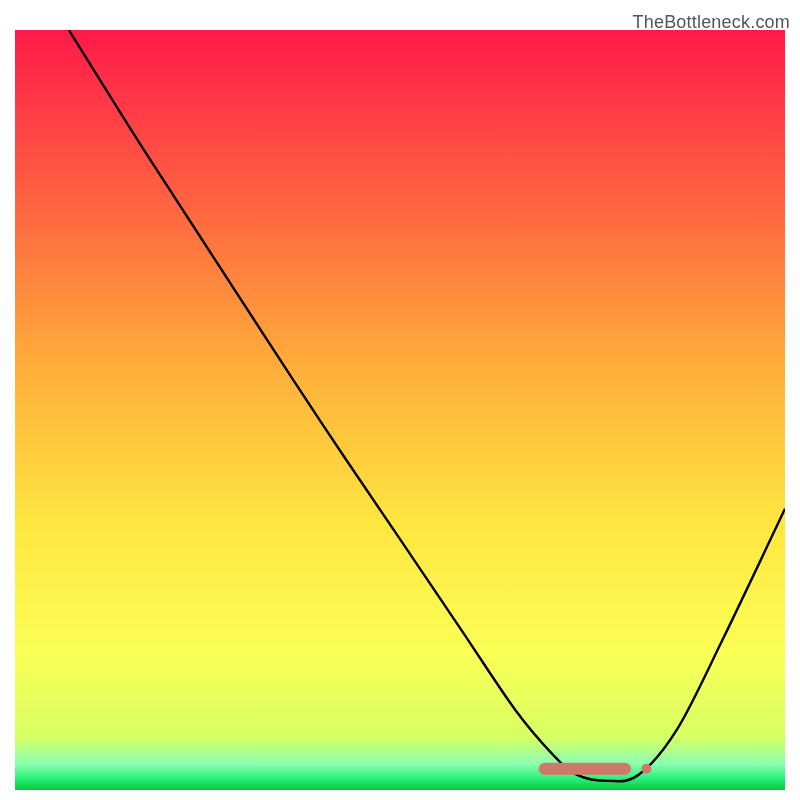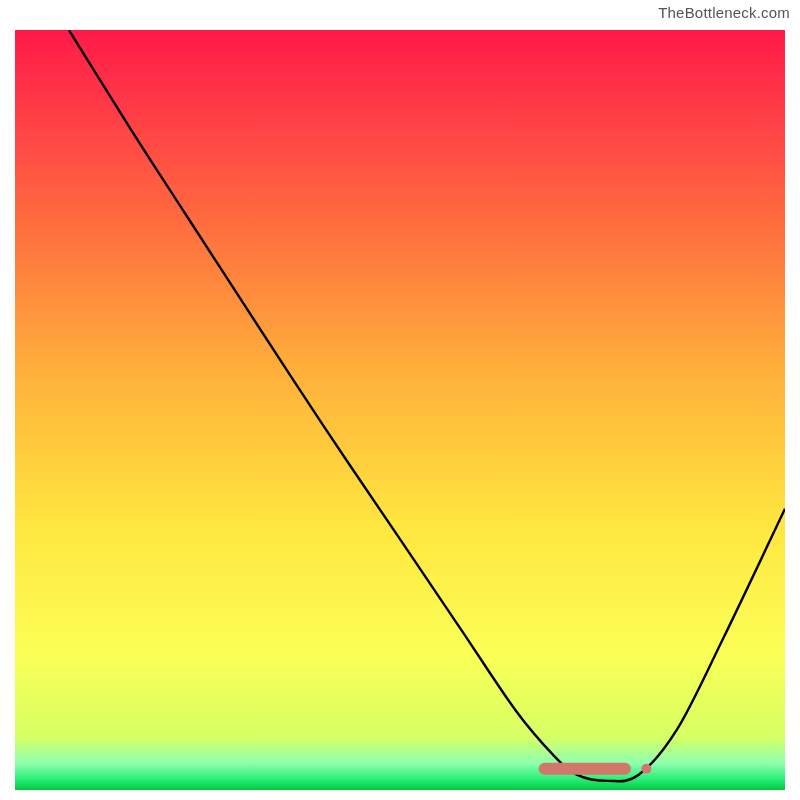--- a/index.html
+++ b/index.html
@@ -10,24 +10,24 @@
     background: #ffffff;
     font-family: Arial, Helvetica, sans-serif;
   }
   .wrap {
     position: relative;
     width: 800px;
     height: 800px;
   }
   .watermark {
     position: absolute;
-    top: 4px;
+    top: 12px;
     right: 10px;
     color: #555;
-    font-size: 15px;
+    font-size: 18px;
     font-weight: 500;
     letter-spacing: 0.2px;
   }
   .plot {
     position: absolute;
     left: 15px;
     top: 30px;
     width: 770px;
     height: 760px;
   }

